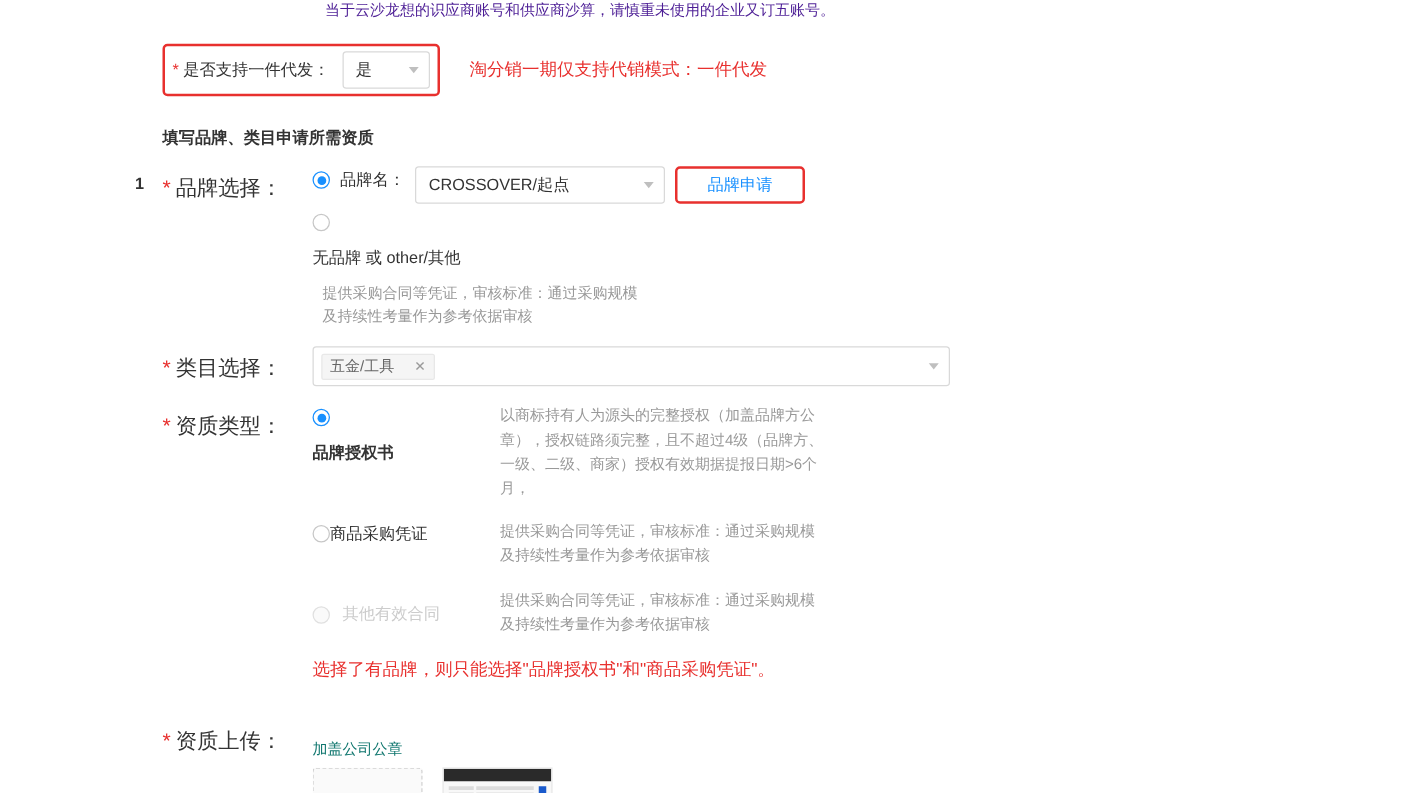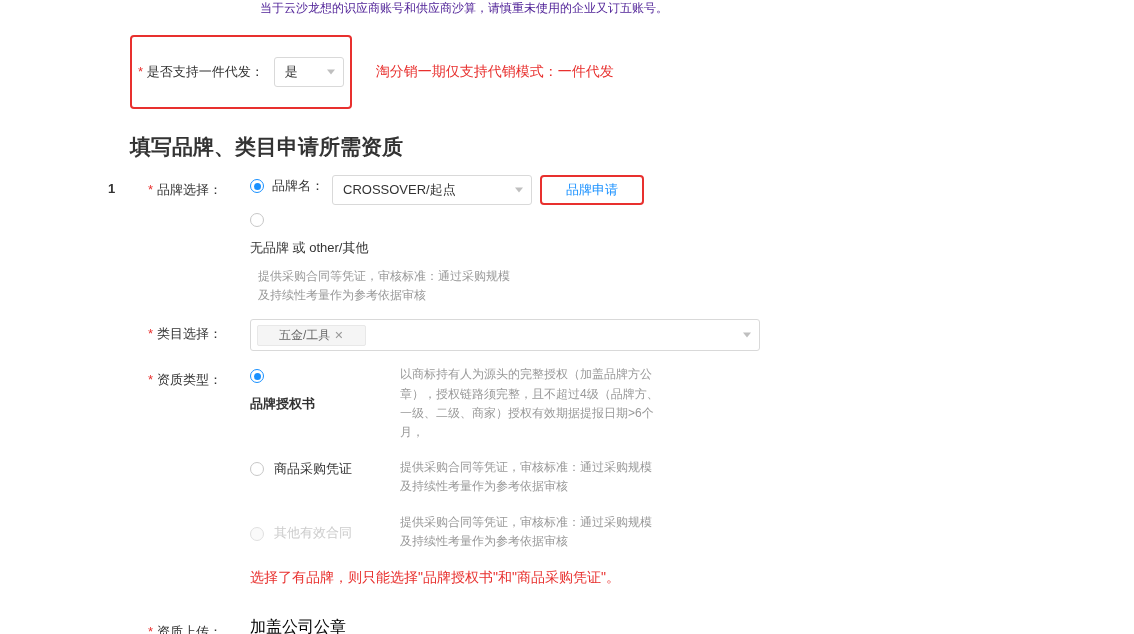--- a/index.html
+++ b/index.html
@@ -7,56 +7,56 @@
     font-family: "PingFang SC", "Microsoft YaHei", sans-serif;
     font-size: 13px;
     color: #333;
     background: #fff;
     width: 1134px;
   }
   .container { padding: 0 20px 20px 130px; position: relative; }
   .note-top { color: #4c1d95; font-size: 12px; padding: 0 0 4px 130px; }
   .row { display: flex; align-items: flex-start; margin: 14px 0; position: relative; }
   .label-col {
-    width: 120px; text-align: center; padding-right: 10px;
-    padding-top: 6px; flex-shrink: 0; font-size: 13px; color: #333;
+    width: 120px; text-align: left; padding-right: 10px;
+    padding-top: 6px; flex-shrink: 0; font-size: 17px; color: #333;
   }
   .label-col .req { color: #e8302e; margin-right: 4px; }
   .content-col { flex: 1; }
   .index-badge {
     position: absolute; left: -22px; top: 6px; font-size: 13px; font-weight: 600;
   }
   .red-box {
     border: 2.5px solid #e8302e; border-radius: 4px; display: inline-flex;
-    align-items: center; padding: 20px 6px;
+    align-items: center; padding: 4px 6px;
   }
   .red-text { color: #e8302e; font-size: 14px; }
   .select {
     border: 1px solid #d9d9d9; border-radius: 3px; height: 30px;
     display: inline-flex; align-items: center; padding: 0 28px 0 10px;
     position: relative; background: #fff; min-width: 70px; font-size: 13px;
   }
   .select-wide { min-width: 268px; }
   .tag-select {
     border: 1px solid #d9d9d9; border-radius: 3px; height: 32px;
     display: flex; align-items: center; padding: 0 28px 0 6px;
     position: relative; background: #fff; width: 510px;
   }
   .tag {
     background: #f5f5f5; border: 1px solid #e8e8e8; border-radius: 2px;
-    padding: 1px 21px; font-size: 12px; display: inline-flex; align-items: center;
-    gap: 4px; color: #666;
+    padding: 1px 6px; font-size: 12px; display: inline-flex; align-items: center;
+    gap: 16px; color: #666;
   }
   .tag .x { color: #999; font-size: 11px; }
   .chevron {
     position: absolute; right: 8px; top: 50%; transform: translateY(-50%);
     width: 0; height: 0; border-left: 4px solid transparent;
     border-right: 4px solid transparent; border-top: 5px solid #bfbfbf;
   }
-  .section-title { font-size: 21px; font-weight: 600; margin: 24px 0 14px 0; }
+  .section-title { font-size: 13px; font-weight: 600; margin: 24px 0 14px 0; }
   .radio {
     width: 14px; height: 14px; border-radius: 50%;
     border: 1px solid #c7c7c7; flex-shrink: 0; margin-top: 4px;
     position: relative; background: #fff;
   }
   .radio.checked { border-color: #1890ff; }
   .radio.checked::after {
     content: ""; position: absolute; width: 7px; height: 7px;
     background: #1890ff; border-radius: 50%; top: 2.5px; left: 2.5px;
   }
@@ -95,21 +95,21 @@
     width: 88px; height: 88px; border: 1px solid #e8e8e8; background: #f8f8f8;
     position: relative; overflow: hidden;
   }
   .thumb-bar { height: 10px; background: #2a2a2a; width: 100%; }
   .thumb-body { padding: 4px; display: flex; gap: 2px; }
   .thumb-col-l { width: 20px; display: flex; flex-direction: column; gap: 2px; }
   .thumb-col-m { flex: 1; display: flex; flex-direction: column; gap: 2px; }
   .thumb-col-r { width: 8px; display: flex; flex-direction: column; gap: 2px; align-items: flex-end; }
   .tl { height: 3px; background: #dcdcdc; }
   .tb { width: 6px; height: 8px; background: #1a5acc; }
-  .upload-caption { color: #000000; font-size: 16px; margin-bottom: 6px; }
+  .upload-caption { color: #0f766e; font-size: 12px; margin-bottom: 6px; margin-top: 16px; }
   .radio-row-h { display: flex; gap: 140px; }
   .radio-col-desc { display: flex; gap: 10px; align-items: flex-start; }
   .annotation-row { display: flex; align-items: center; margin-left: 4px; }
 </style>
 </head>
 <body>
 
 <div class="container">
 
   <div class="note-top">当于云沙龙想的识应商账号和供应商沙算，请慎重未使用的企业又订五账号。</div>
@@ -178,21 +178,21 @@
     </div>
     <div class="content-col">
       <div class="radio-row-h" style="gap:0;">
         <div style="width:150px;display:flex;gap:10px;align-items:flex-start;flex-direction:column;">
           <span class="radio checked"></span>
           <span class="radio-label" style="font-weight:600;">品牌授权书</span>
         </div>
         <span class="hint">以商标持有人为源头的完整授权（加盖品牌方公章），授权链路须完整，且不超过4级（品牌方、一级、二级、商家）授权有效期据提报日期&gt;6个月，</span>
       </div>
       <div class="radio-row-h" style="gap:0;margin-top:16px;">
-        <div style="width:150px;display:flex;gap:10px;align-items:flex-start;">
+        <div style="width:150px;display:flex;align-items:flex-start;">
           <span class="radio"></span>
           <span class="radio-label">商品采购凭证</span>
         </div>
         <span class="hint">提供采购合同等凭证，审核标准：通过采购规模及持续性考量作为参考依据审核</span>
       </div>
       <div class="radio-row-h" style="gap:0;margin-top:16px;">
         <div style="width:150px;display:flex;gap:10px;align-items:center;">
           <span class="radio disabled"></span>
           <span class="radio-label disabled">其他有效合同</span>
         </div>

